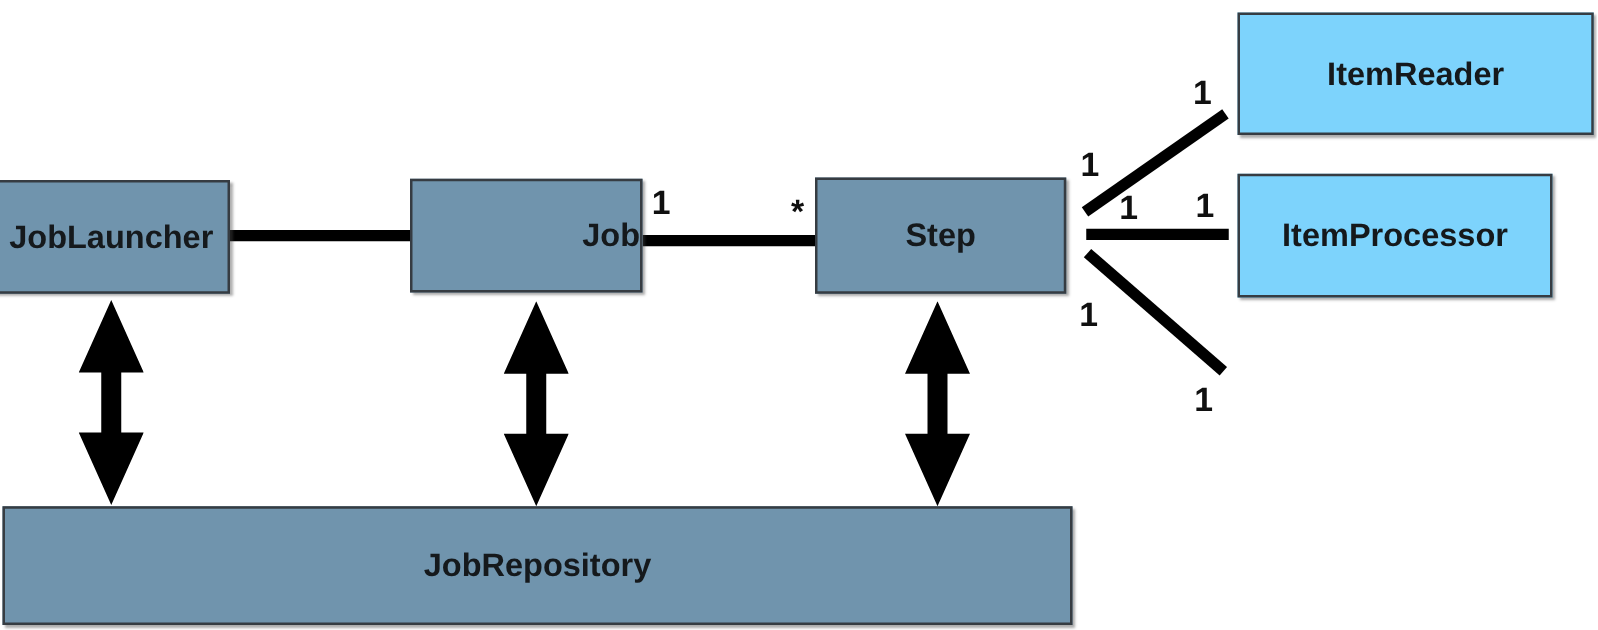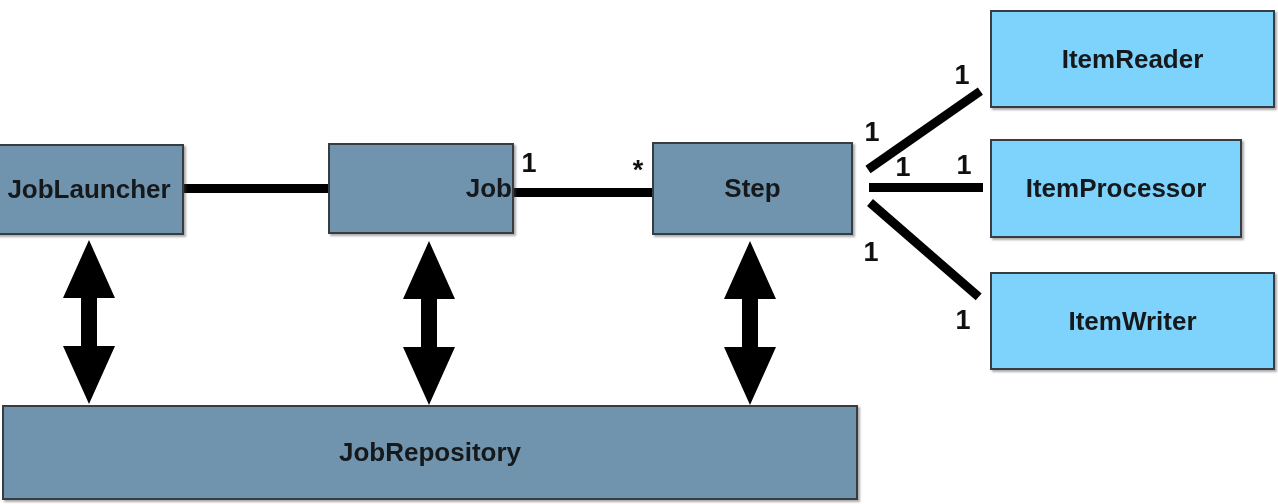--- a/index.html
+++ b/index.html
@@ -89,23 +89,20 @@
   </div>
 
   <div class="node node-yellow" style="left:990px; top:10px; width:285px; height:98px;">
     <span>ItemReader</span>
   </div>
 
   <div class="node node-yellow" style="left:990px; top:139px; width:252px; height:99px;">
     <span>ItemProcessor</span>
   </div>
 
-  <div class="node node-yellow" style="left:990px; top:272px; width:285px; height:98px;">
-    <span>ItemWriter</span>
-  </div>
 
   <span class="mult" style="left:529px; top:163px;">1</span>
   <span class="mult" style="left:638px; top:170px;">*</span>
 
   <span class="mult" style="left:872px; top:132px;">1</span>
   <span class="mult" style="left:962px; top:75px;">1</span>
 
   <span class="mult" style="left:903px; top:167px;">1</span>
   <span class="mult" style="left:964px; top:165px;">1</span>
 

